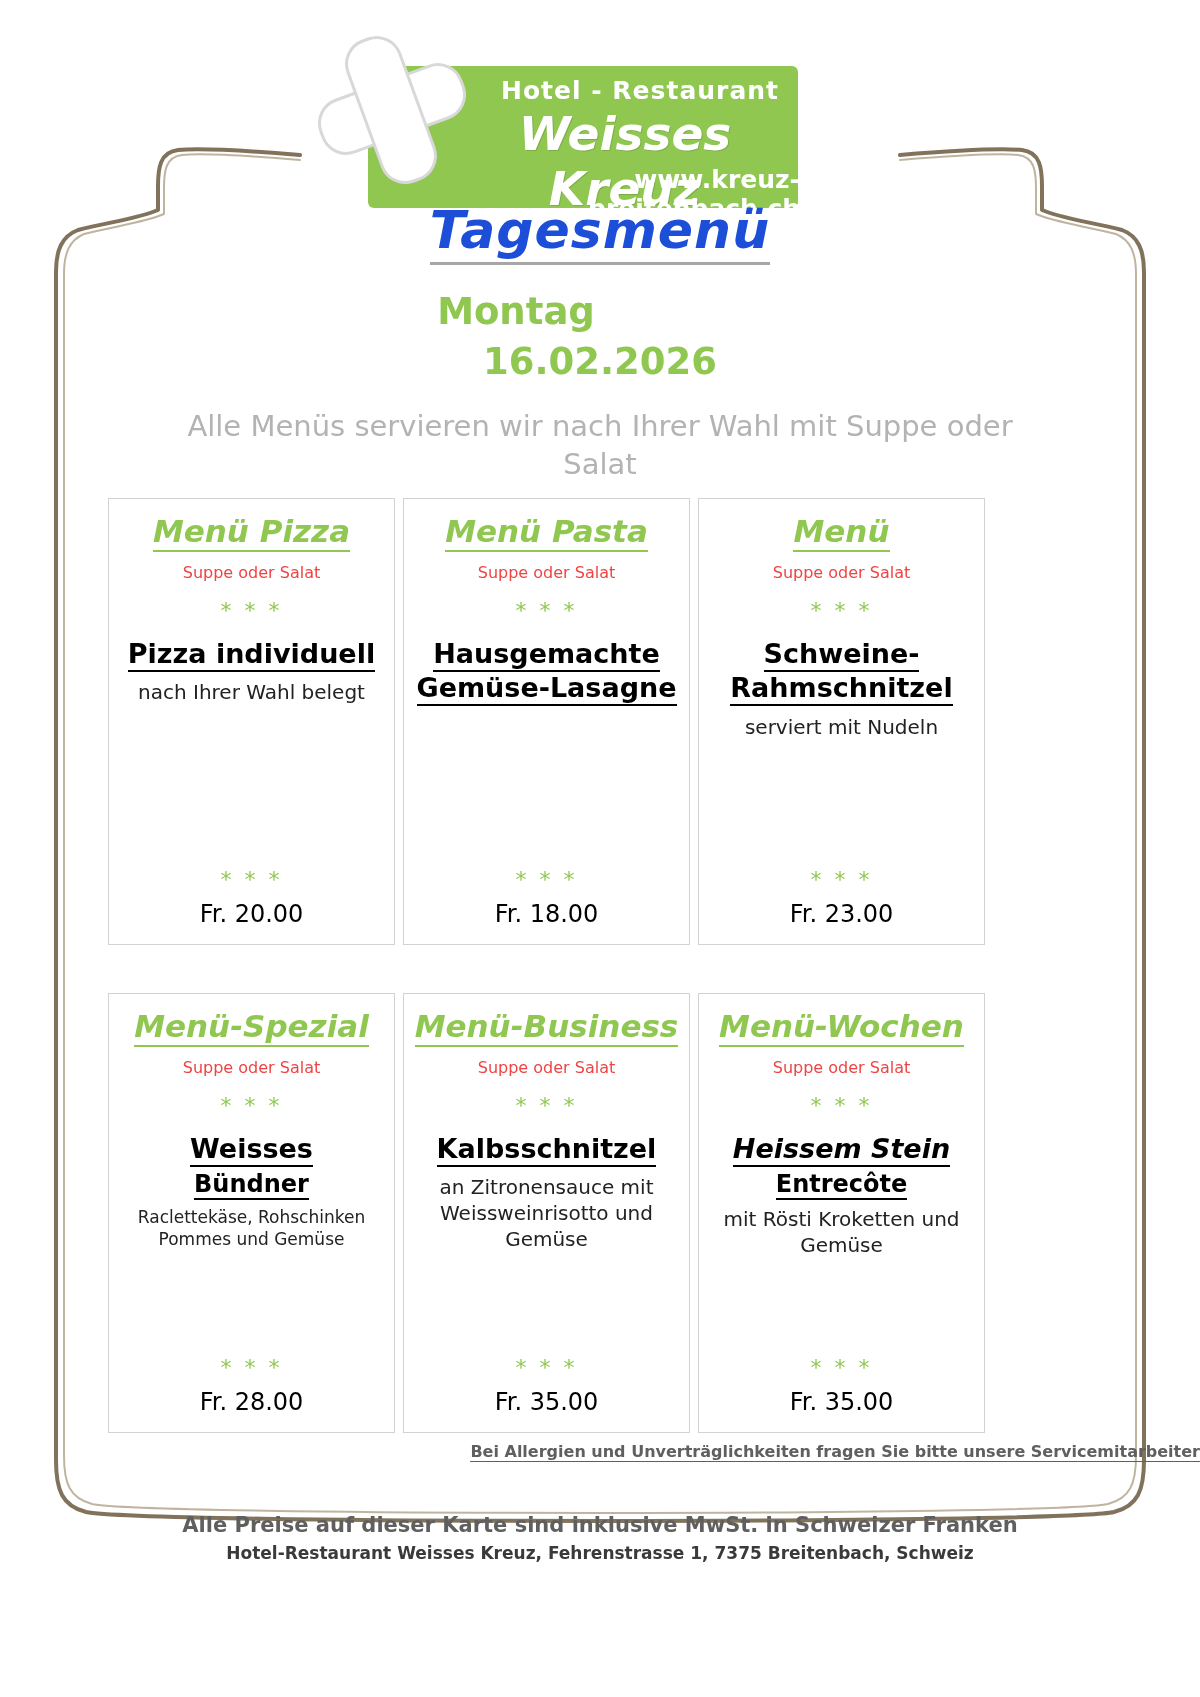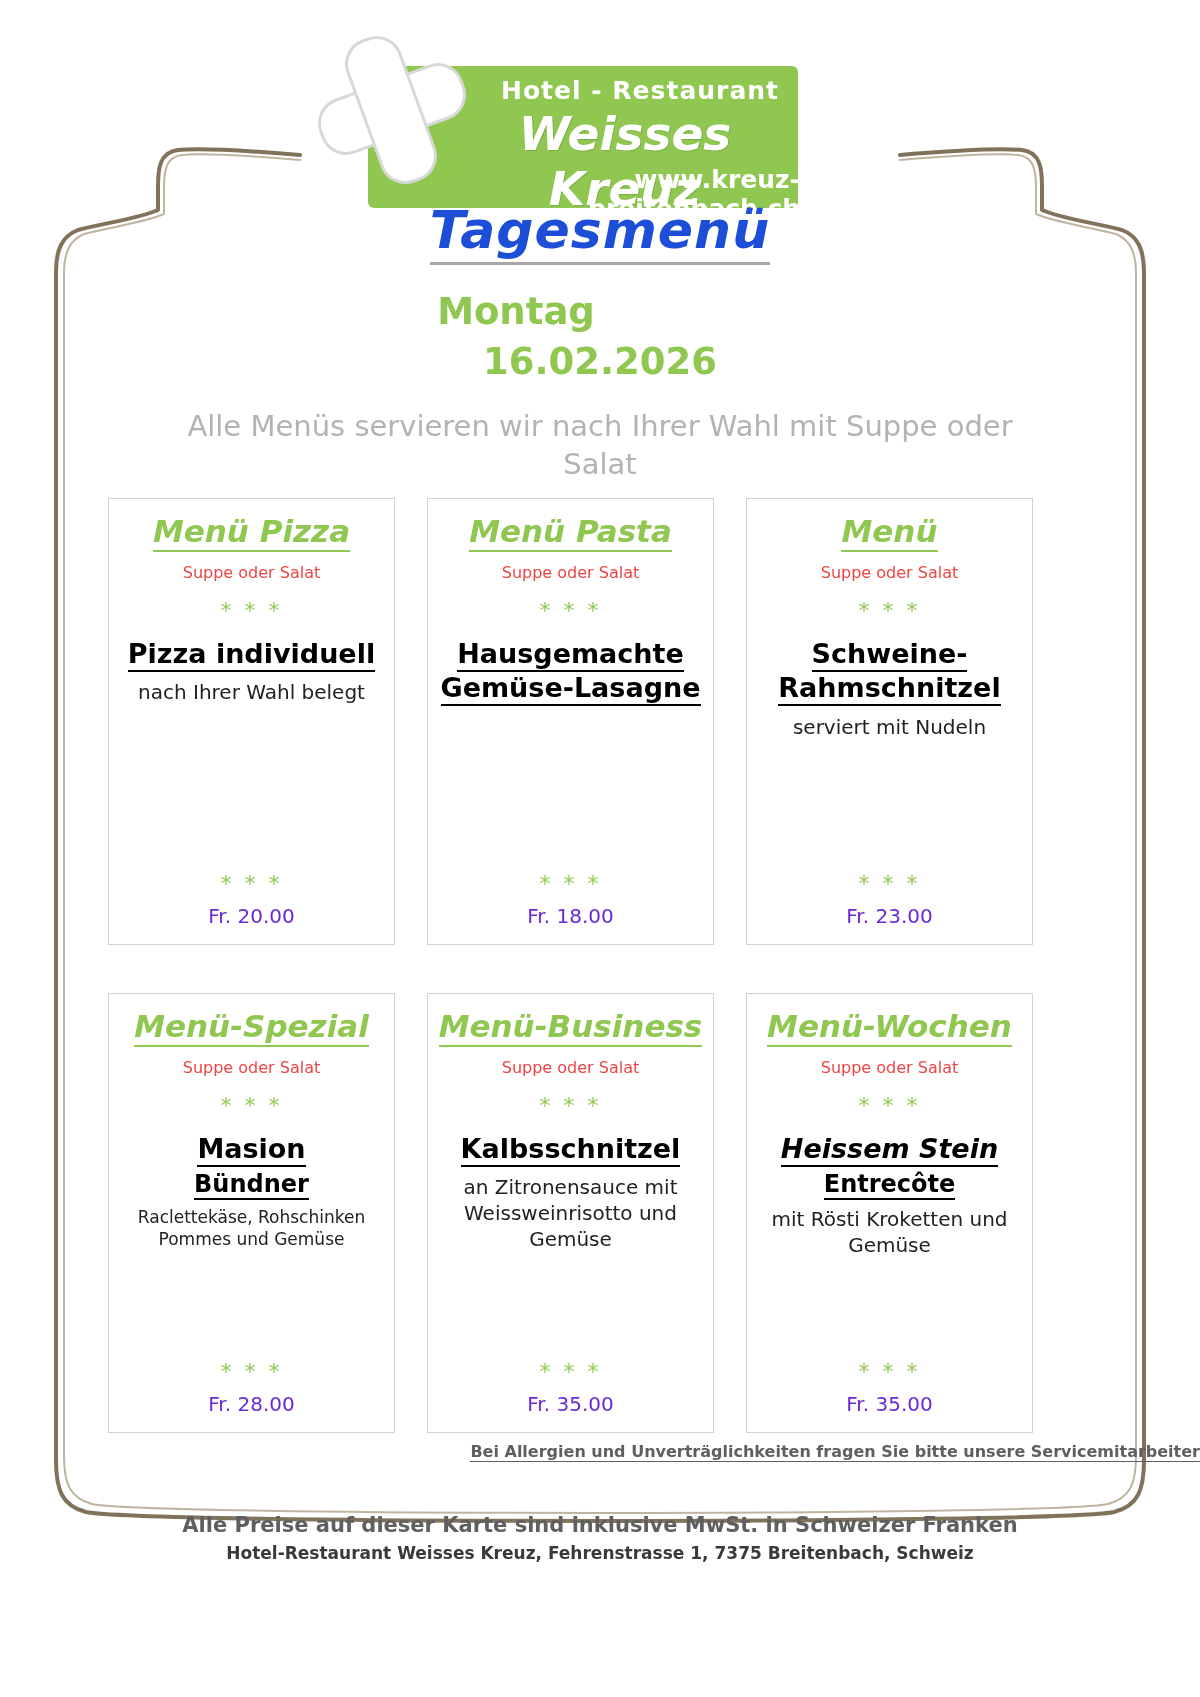--- a/index.html
+++ b/index.html
@@ -143,21 +143,21 @@
 
   
   .grid {
     position: absolute;
     left: 108px;
     top: 498px;
     width: 982px;
   }
   .row {
     display: flex;
-    gap: 32px;
+    gap: 8px;
   }
   .row.row2 { margin-top: 48px; }
 
   .card {
     width: 287px;
     border: 1px solid #d2d2d2;
     box-sizing: border-box;
     padding: 14px 10px 16px 10px;
     text-align: center;
     display: flex;
@@ -215,22 +215,22 @@
     color: #222222;
     font-size: 20px;
     line-height: 1.3;
     margin-top: 8px;
   }
   .desc.small {
     font-size: 17px;
   }
   .spacer { flex: 1 1 auto; }
   .price {
-    color: #6d28d9;
-    font-size: 20px;
+    color: #000000;
+    font-size: 24px;
     text-align: center;
   }
 
   
   .allergy {
     position: absolute;
     left: 0; top: 1442px;
     width: 1200px;
     text-align: right;
     color: #5f5f5f;
@@ -351,21 +351,21 @@
     </div>
 
   </div>
 
   <div class="row row2">
 
     <div class="card h2">
       <div class="card-title"><span>Menü-Spezial</span></div>
       <div class="card-sub">Suppe oder Salat</div>
       <div class="stars">* * *</div>
-      <div class="dish"><span>Masion</span></div>
+      <div class="dish"><span>Weisses</span></div>
       <div class="dish-sub2"><span>Bündner</span></div>
       <div class="desc small">Raclettekäse, Rohschinken Pommes und Gemüse</div>
       <div class="spacer"></div>
       <div class="stars bottom">* * *</div>
       <div class="price">Fr. 28.00</div>
     </div>
 
     <div class="card h2">
       <div class="card-title"><span>Menü-Business</span></div>
       <div class="card-sub">Suppe oder Salat</div>

